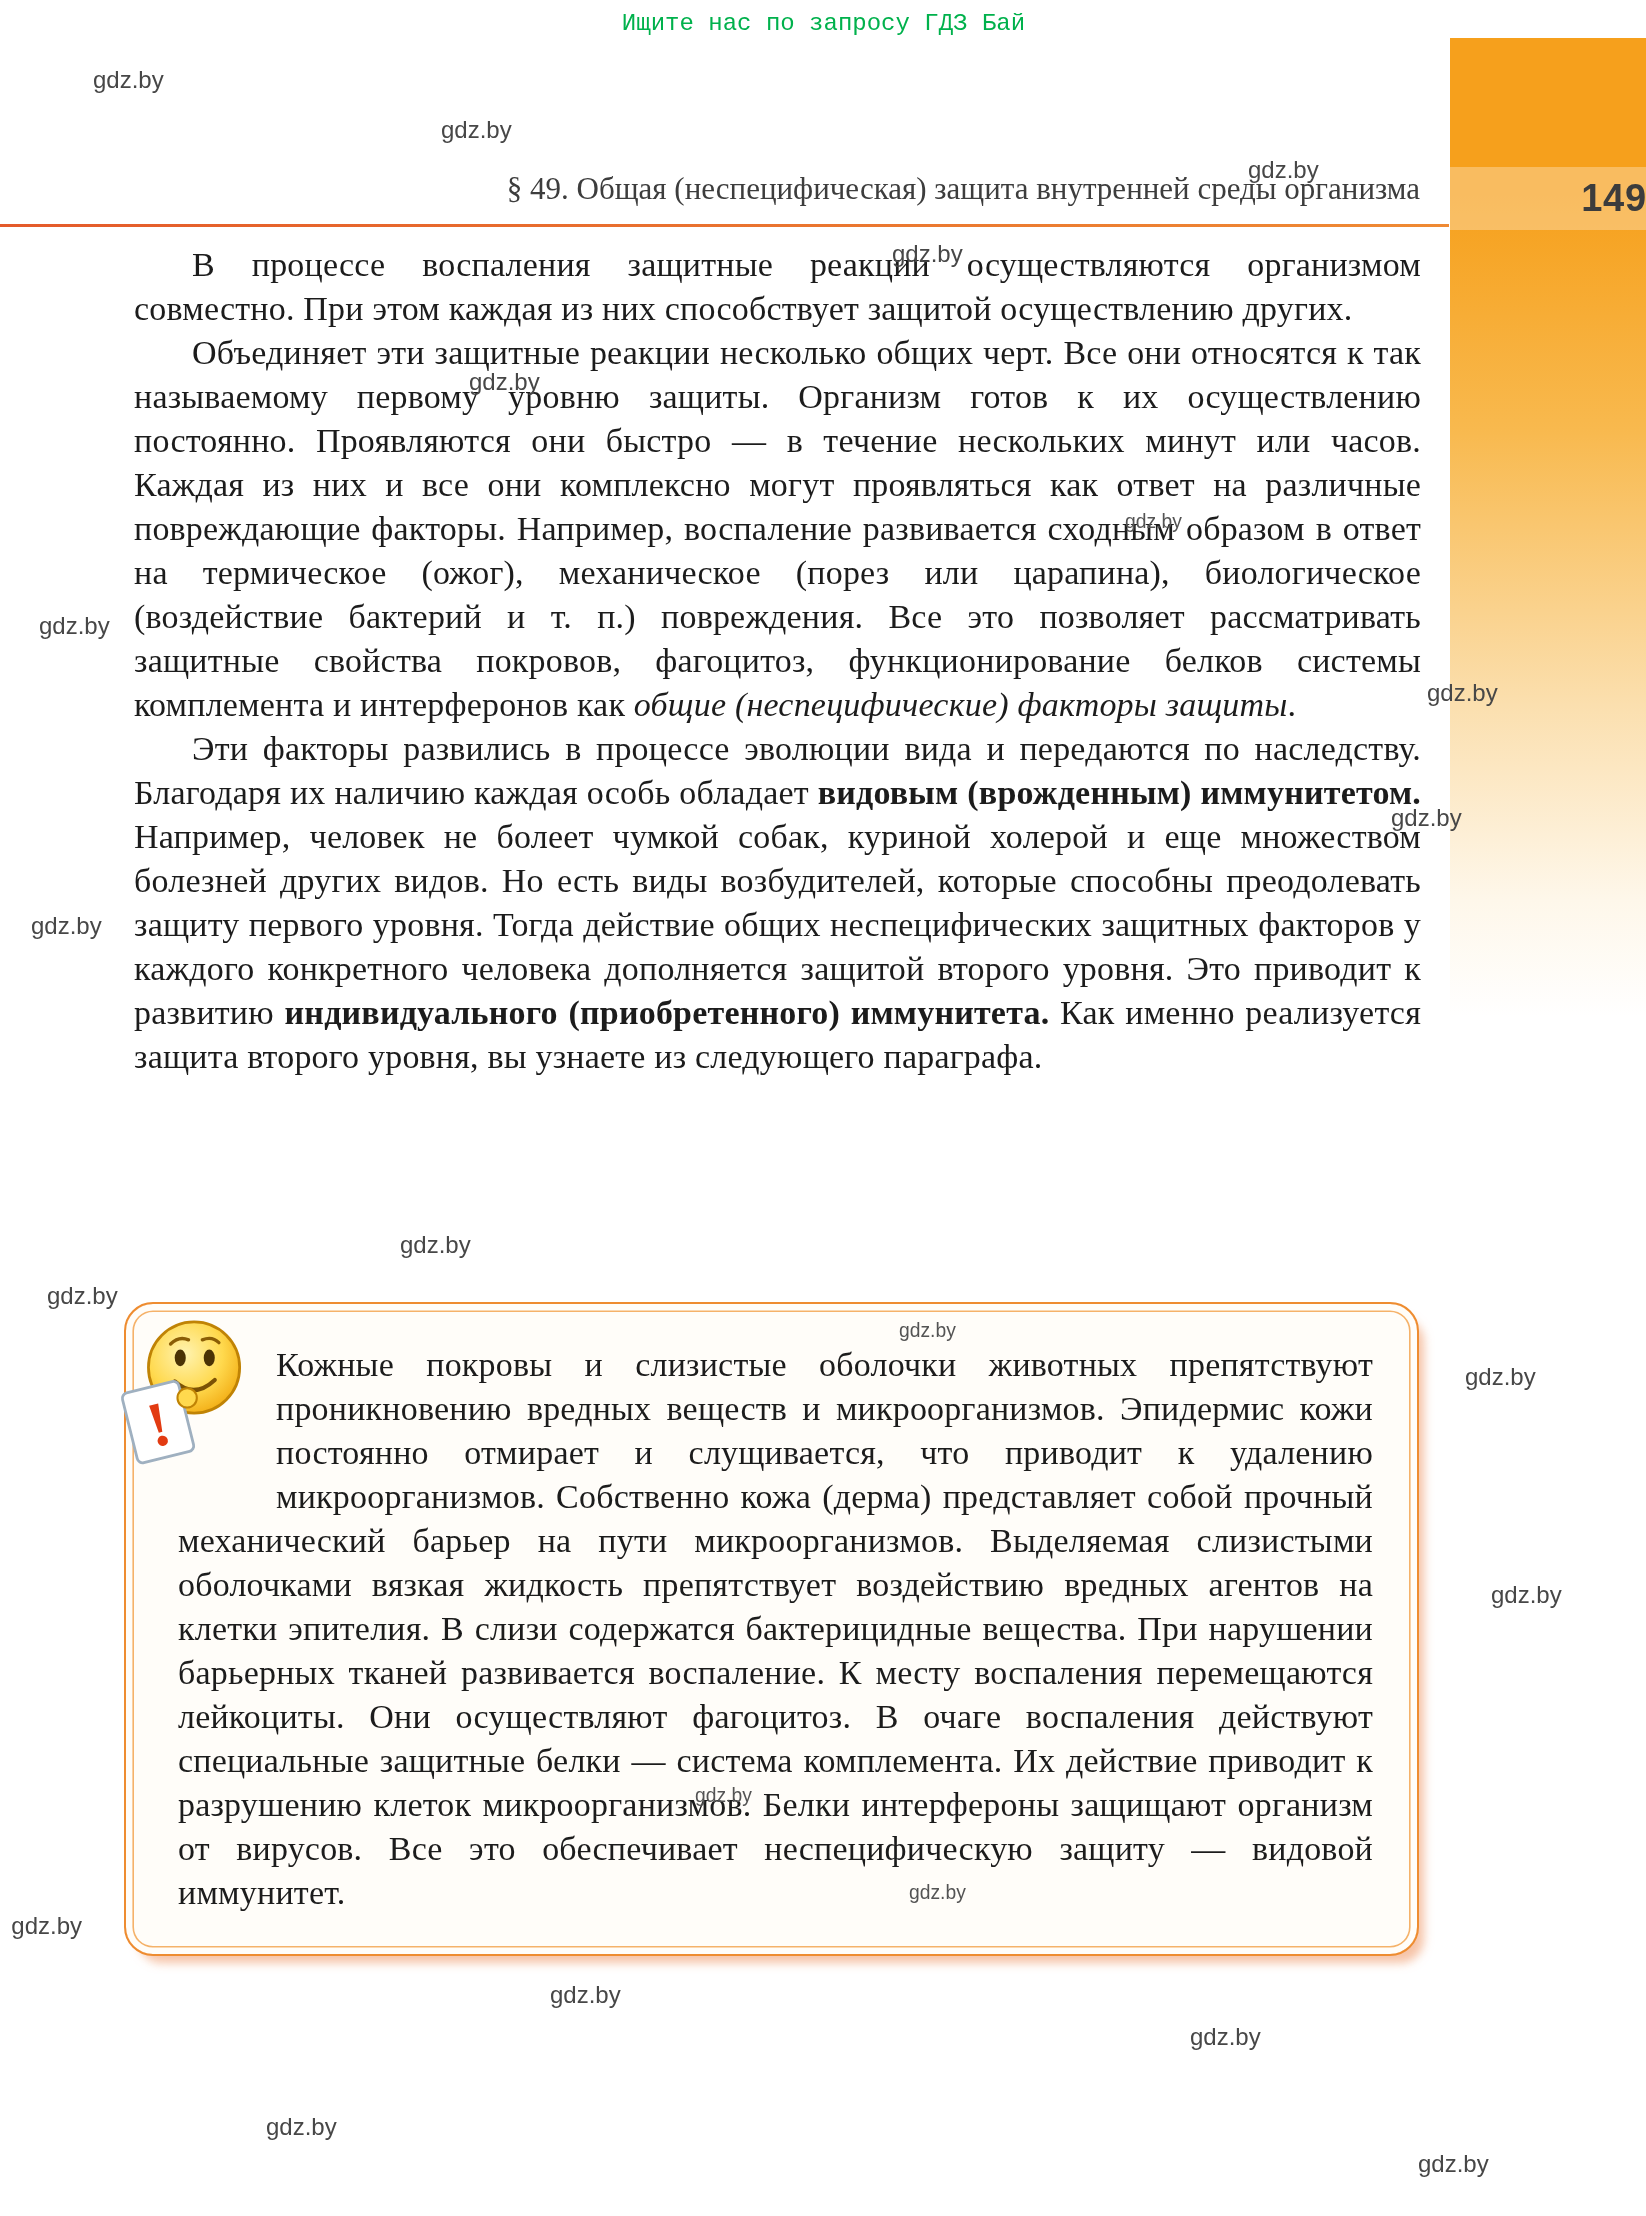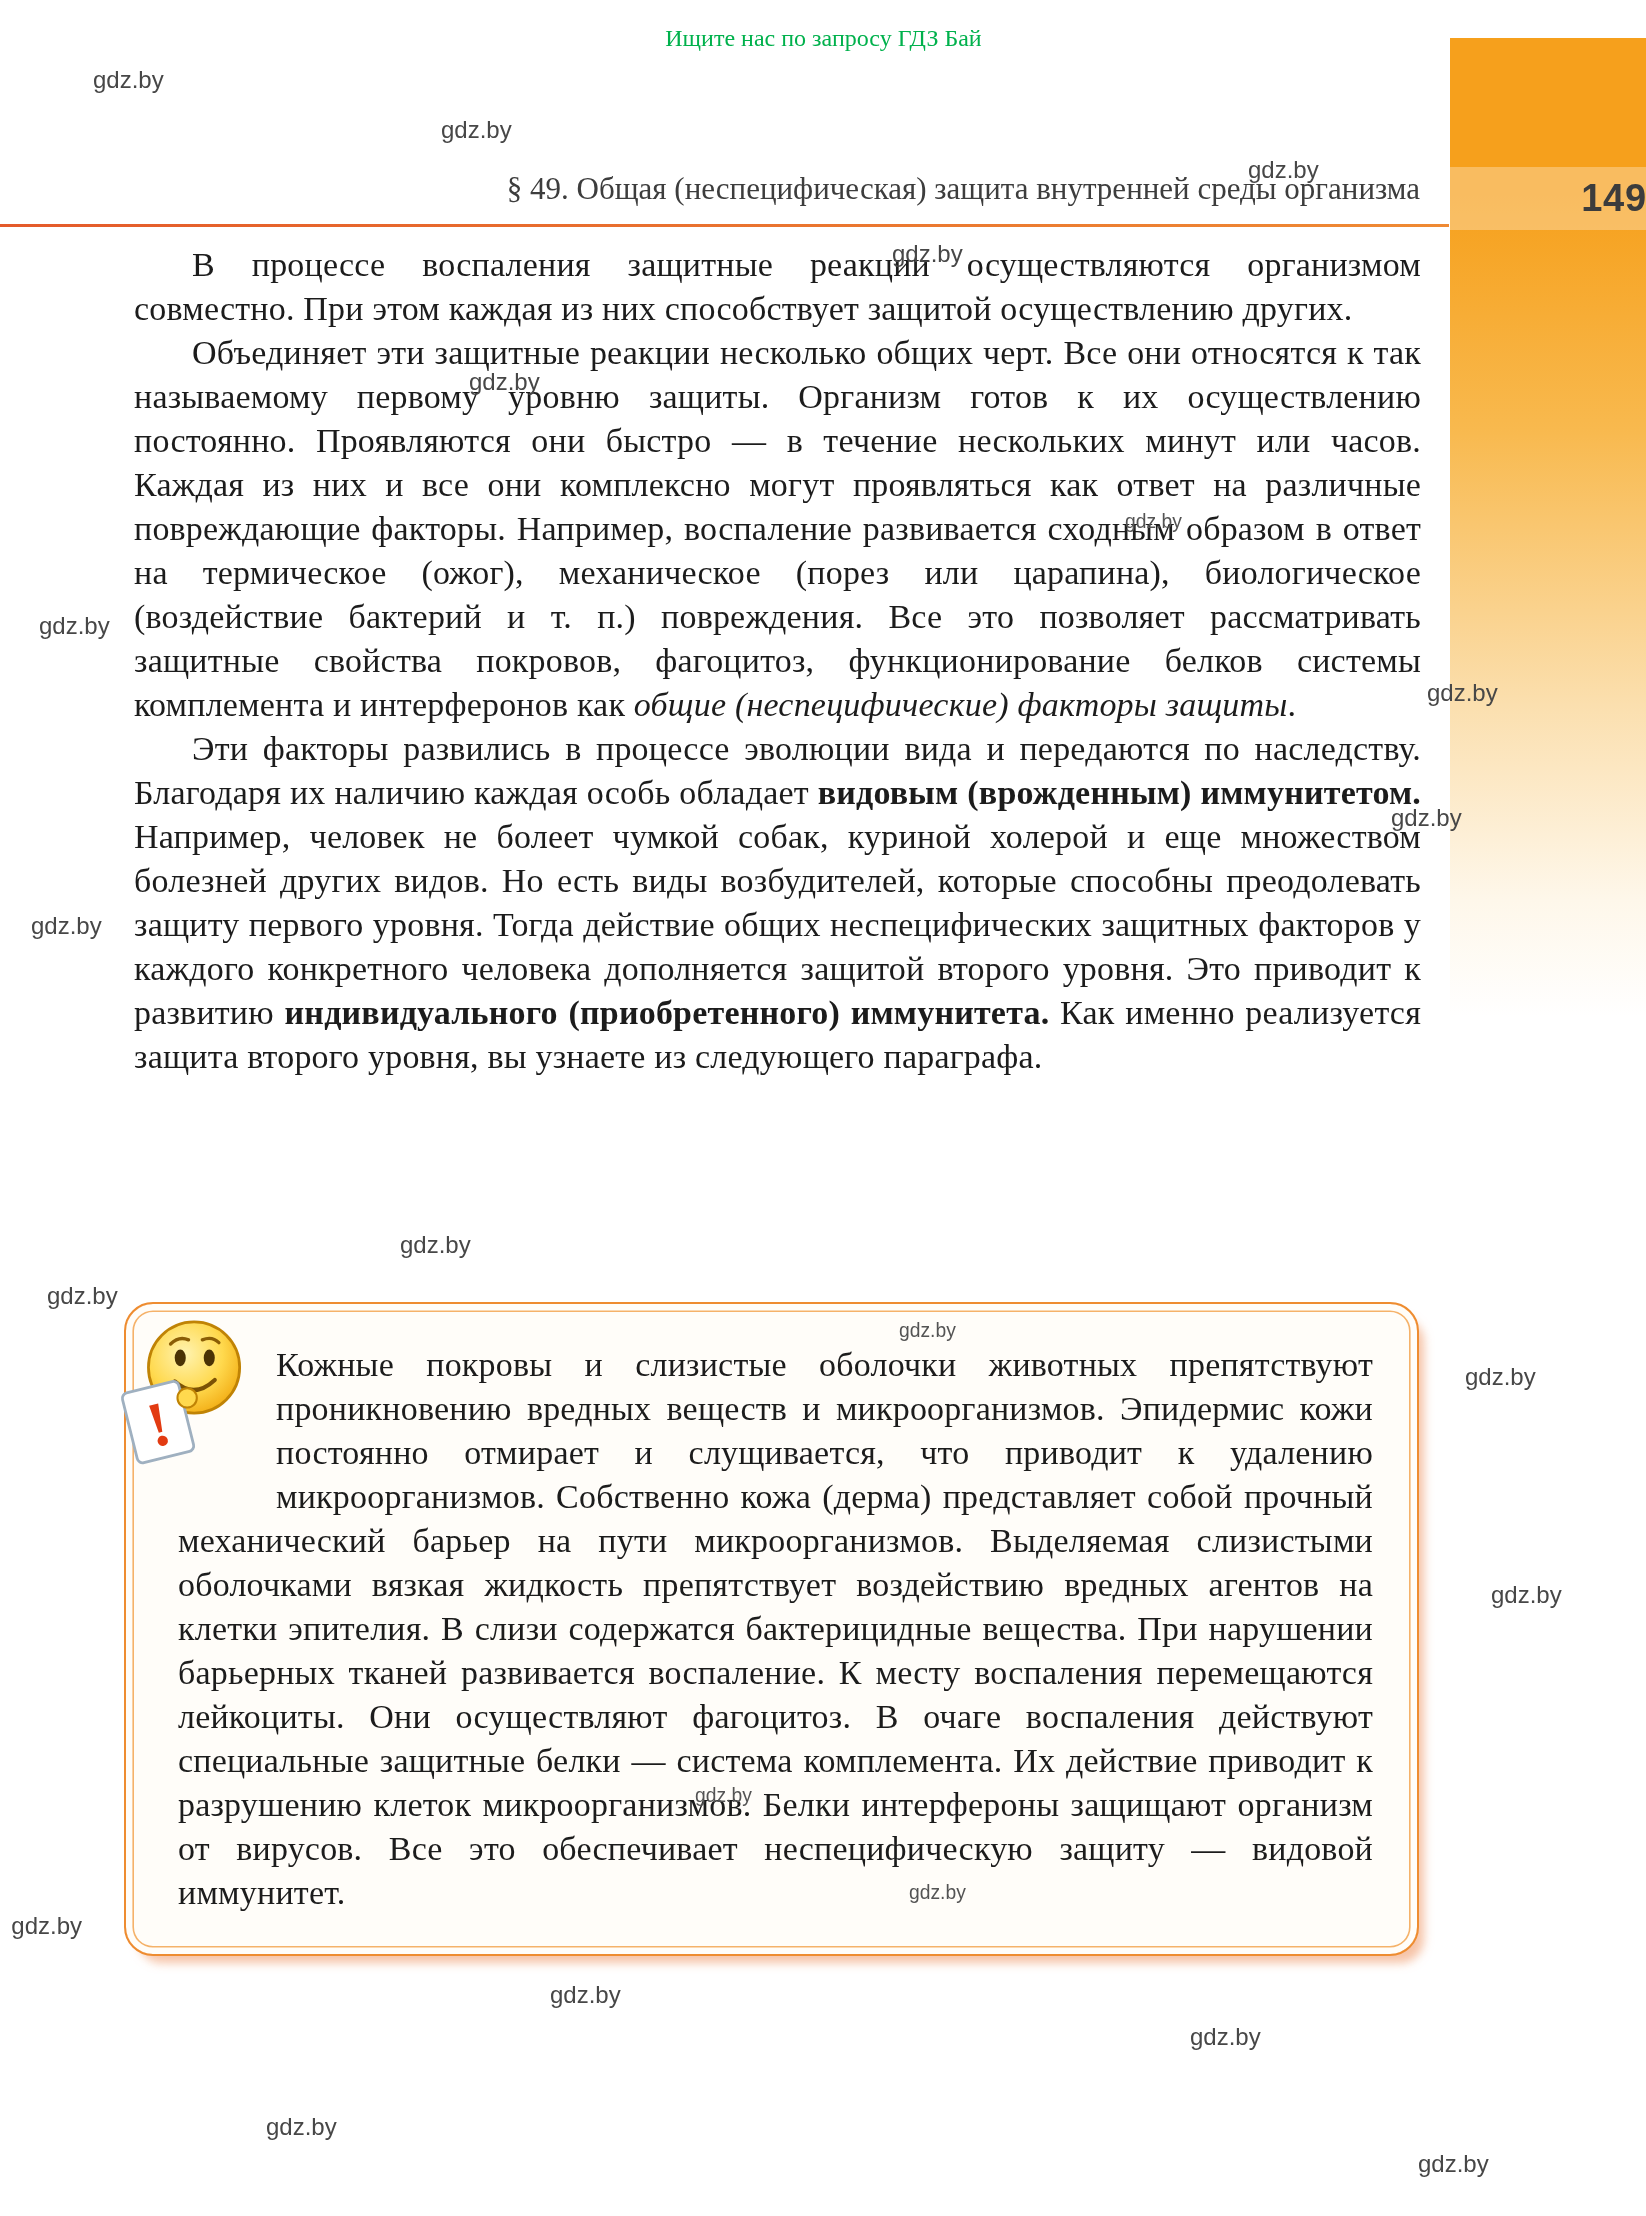--- a/index.html
+++ b/index.html
@@ -2,23 +2,22 @@
 <html style="--accent-orange: #f6a01c; --rule: #e45a2a; --pink: #f291a5; --green: #00b14c; --link-blue: #1558d6;font-size:13px"><head>
 <meta charset="utf-8">
 <style>
   html,body { margin:0; padding:0; background:#888; }
   .page {
     position:relative; width:1647px; height:2216px; background:#ffffff;
     overflow:hidden; font-family:"Liberation Serif", serif; margin:0 auto;
   }
   .promo {
     position:absolute; top:9.7px; left:0; width:100%; text-align:center;
-    font-family:Liberation Serif, serif; font-size:24px;
+    font-family:Liberation Mono, monospace; font-size:24px;
     color:var(--green, #00b14c);
-    margin-top:15px;
   }
   .edge {
     position:absolute; top:38px; right:0; width:197px; height:979px;
     background:linear-gradient(180deg,
       var(--accent-orange,#f6a01c) 0%, var(--accent-orange,#f6a01c) 16%,
       #f8b94e 40%, #fbdfae 68%, #fef7ea 88%, #ffffff 100%);
   }
   .num-band {
     position:absolute; top:129px; left:0; width:100%; height:63px;
     background:rgba(255,255,255,0.30);

